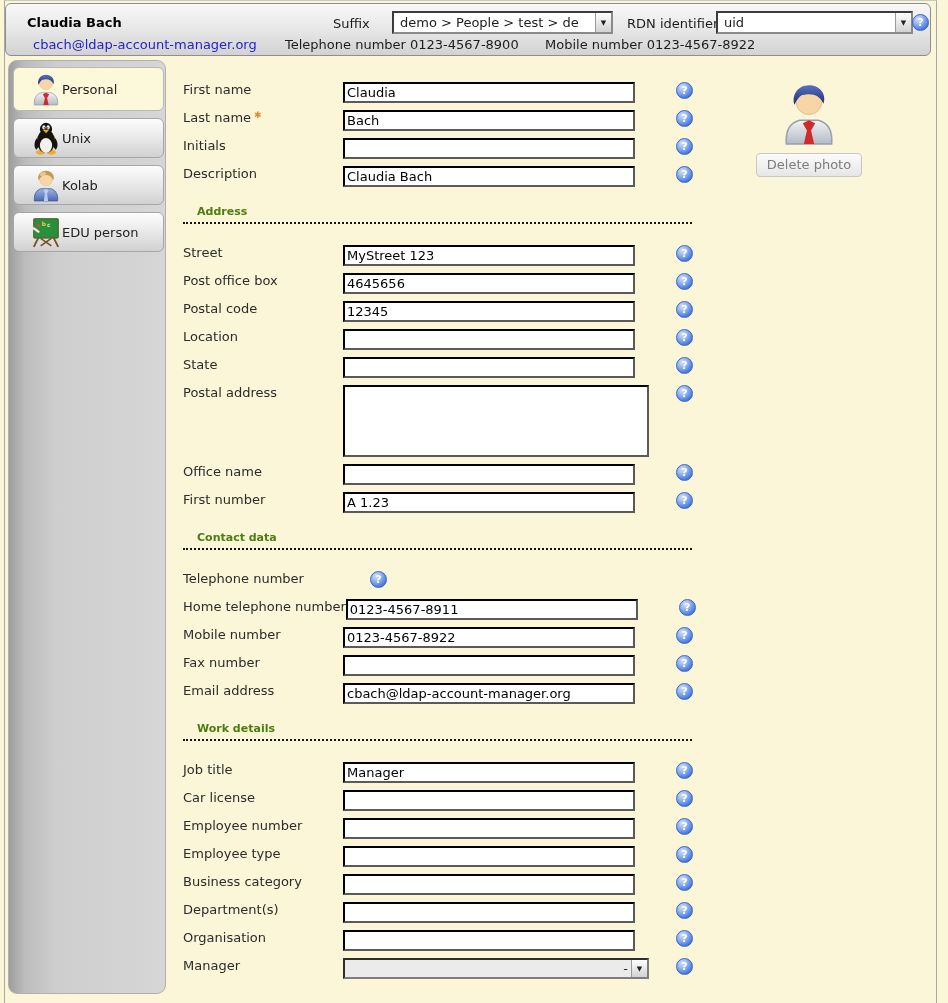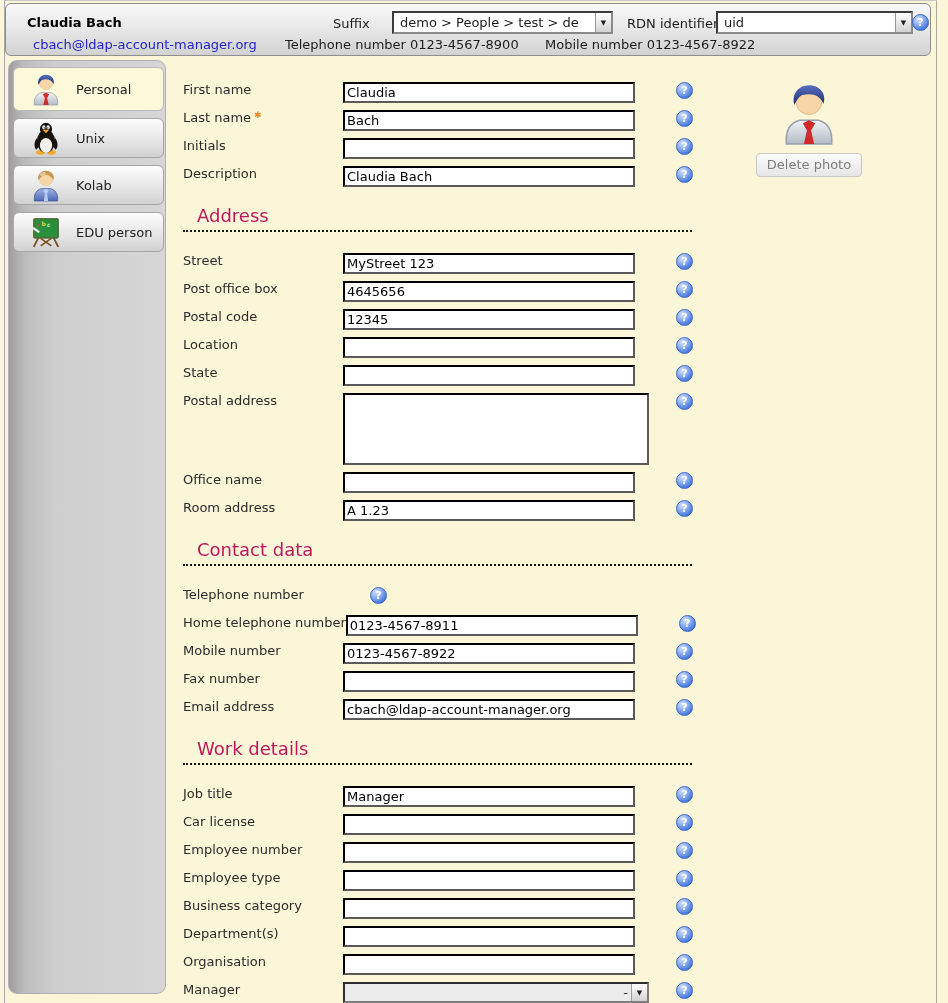--- a/index.html
+++ b/index.html
@@ -36,40 +36,40 @@
     background:radial-gradient(circle at 35% 28%,#d4e2fc 0%,#8fb0ef 38%,#4a7de0 72%,#2d5cbe 100%);
     border:1px solid #3a66c4;color:#fff;font-size:11px;font-weight:bold;
     align-items:center;justify-content:center;cursor:pointer}
 
   
   .sidebar{position:absolute;left:8px;top:60px;width:158px;height:934px;
     background:linear-gradient(90deg,#9d9d9d 0%,#bcbcbc 10%,#cecece 30%,#d6d6d6 100%);
     border:1px solid #b0b0b0;border-radius:9px;padding:6px 0 0 4px}
   .side-tab{width:151px;height:40px;margin-bottom:7px;border:1px solid #a6a6a6;border-radius:6px;
     background:linear-gradient(#fdfdfd,#e6e6e6 55%,#d1d1d1);
-    display:flex;align-items:center;padding-left:16px;gap:14px;cursor:pointer}
+    display:flex;align-items:center;padding-left:16px;cursor:pointer}
   .side-tab.active{background:#fcf8da;height:44px;border-color:#b8b8b8}
   .tab-icon{flex:0 0 32px;height:34px;display:inline-flex}
   .tab-label{color:#222}
 
   
   .content{position:absolute;left:166px;top:58px;width:770px;height:945px}
   .form-col{position:absolute;left:17px;top:0;width:534px;padding-top:24px}
   .field-row{display:flex;margin-bottom:7px;min-height:21px}
   .field-label{flex:0 0 160px;white-space:nowrap;color:#2b2b2b}
   .req{color:#ef8420;font-size:9px;margin-left:3px;vertical-align:4px}
   .control{flex:0 0 306px;display:flex;align-items:flex-start}
   .text-input{width:292px;height:21px;border:2px solid;border-color:#000 #5a5a5a #5a5a5a #000;
     background:#fff;font:13px "DejaVu Sans","Liberation Sans",sans-serif;padding:0 2px;color:#000}
   .textarea-input{width:306px;height:72px;border:2px solid;border-color:#000 #5a5a5a #5a5a5a #000;
     background:#fff;font:13px "DejaVu Sans","Liberation Sans",sans-serif;padding:1px 2px;resize:none}
   .control .select-box{width:306px;height:21px;background:#ebebeb;border-color:#2e2e2e #7d7d7d #7d7d7d #2e2e2e;cursor:pointer}
   .control .select-value{text-align:right;color:#333}
   .field-row .help-icon{margin-left:27px}
-  .section-heading{font-size:18px;font-weight:normal;color:#be185d;width:509px;
+  .section-heading{font-size:11px;font-weight:bold;color:#4d7c0f;width:509px;
     margin:18px 0 21px;padding:0 0 4px 14px;border-bottom:2px dotted #141414}
 
   
   .photo-col{position:absolute;left:585px;top:22px;width:116px;display:flex;flex-direction:column;align-items:center}
   .photo-icon{width:62px;height:66px;display:block}
   .delete-photo-btn{margin-top:7px;padding:3px 10px 4px;color:#7d7d7d;
     background:linear-gradient(#fbfbfb,#e6e6e6);border:1px solid #c8c8c8;border-radius:4px;
     font:13px "DejaVu Sans","Liberation Sans",sans-serif;cursor:pointer;white-space:nowrap}
 </style>
 </head>
@@ -278,21 +278,21 @@
   <div class="field-row">
     <span class="field-label"><span>Office name</span></span>
     <span class="control">
       <input class="text-input" style="">
 
     </span>
     <span class="help-icon">?</span>
   </div>
 
   <div class="field-row">
-    <span class="field-label"><span>Room address</span></span>
+    <span class="field-label"><span>First number</span></span>
     <span class="control">
       <input class="text-input" value="A 1.23" style="">
 
     </span>
     <span class="help-icon">?</span>
   </div>
 </div>
   </section>
 
   <section class="form-section">

